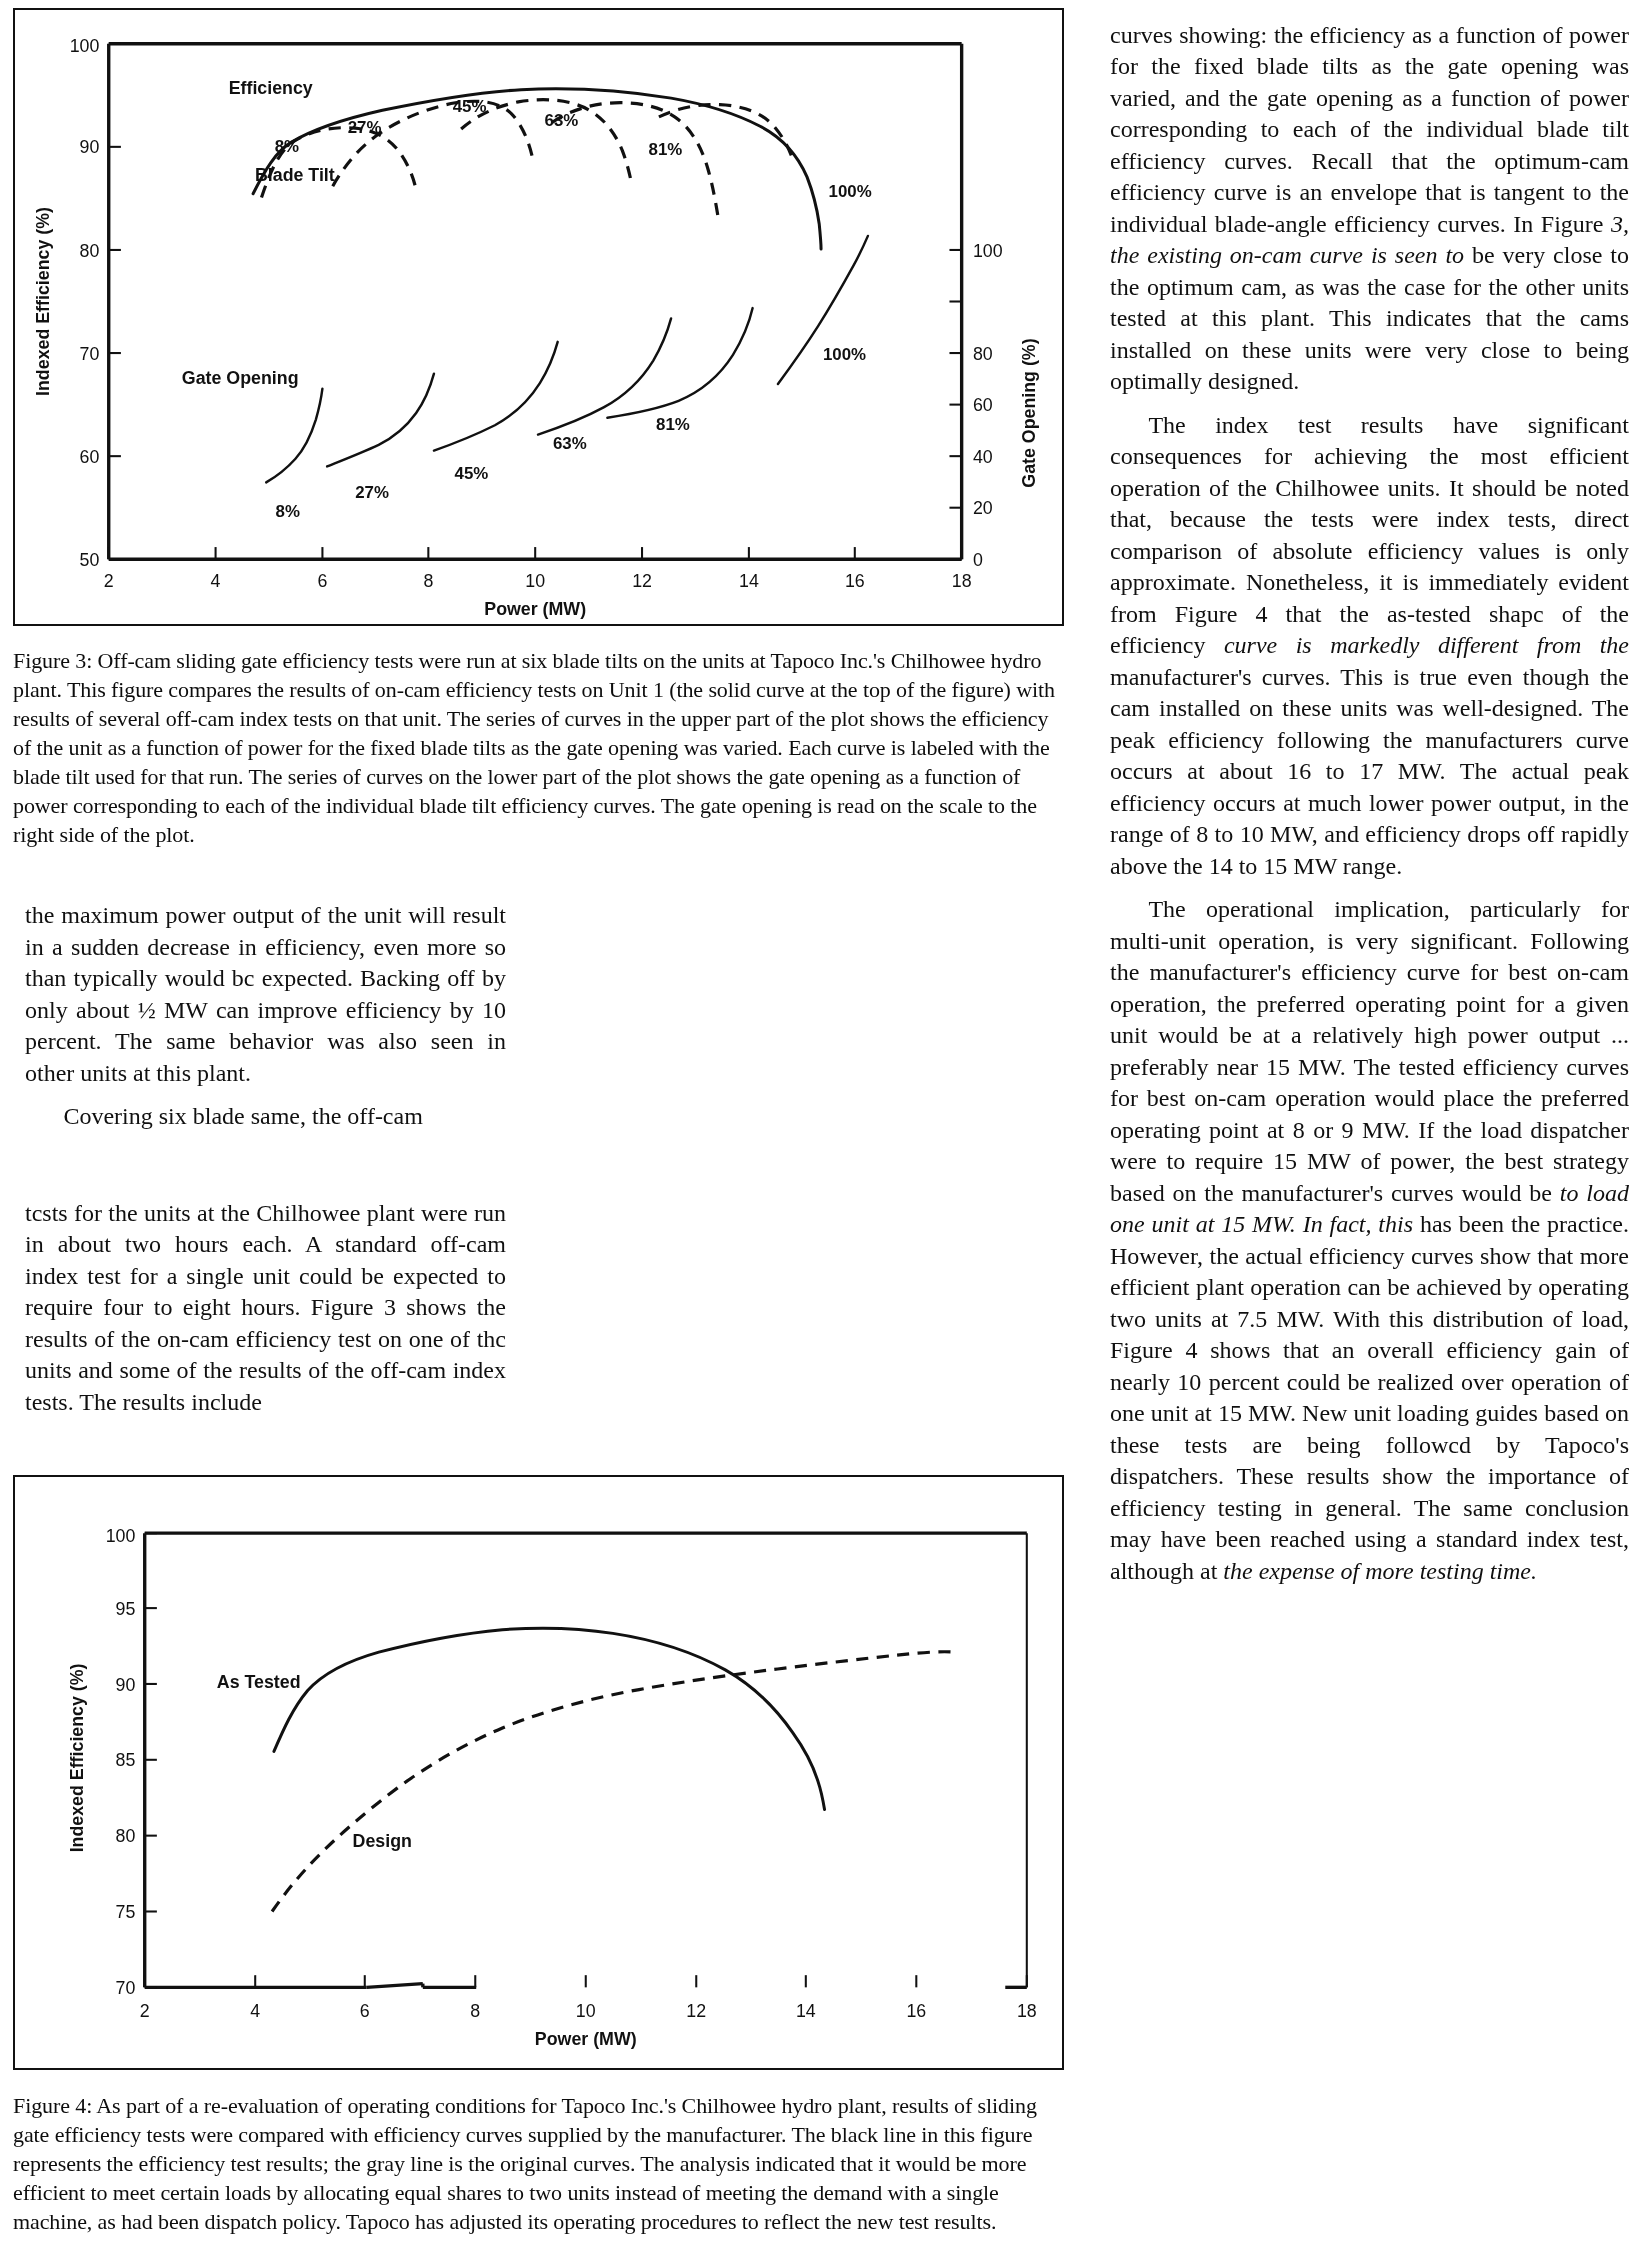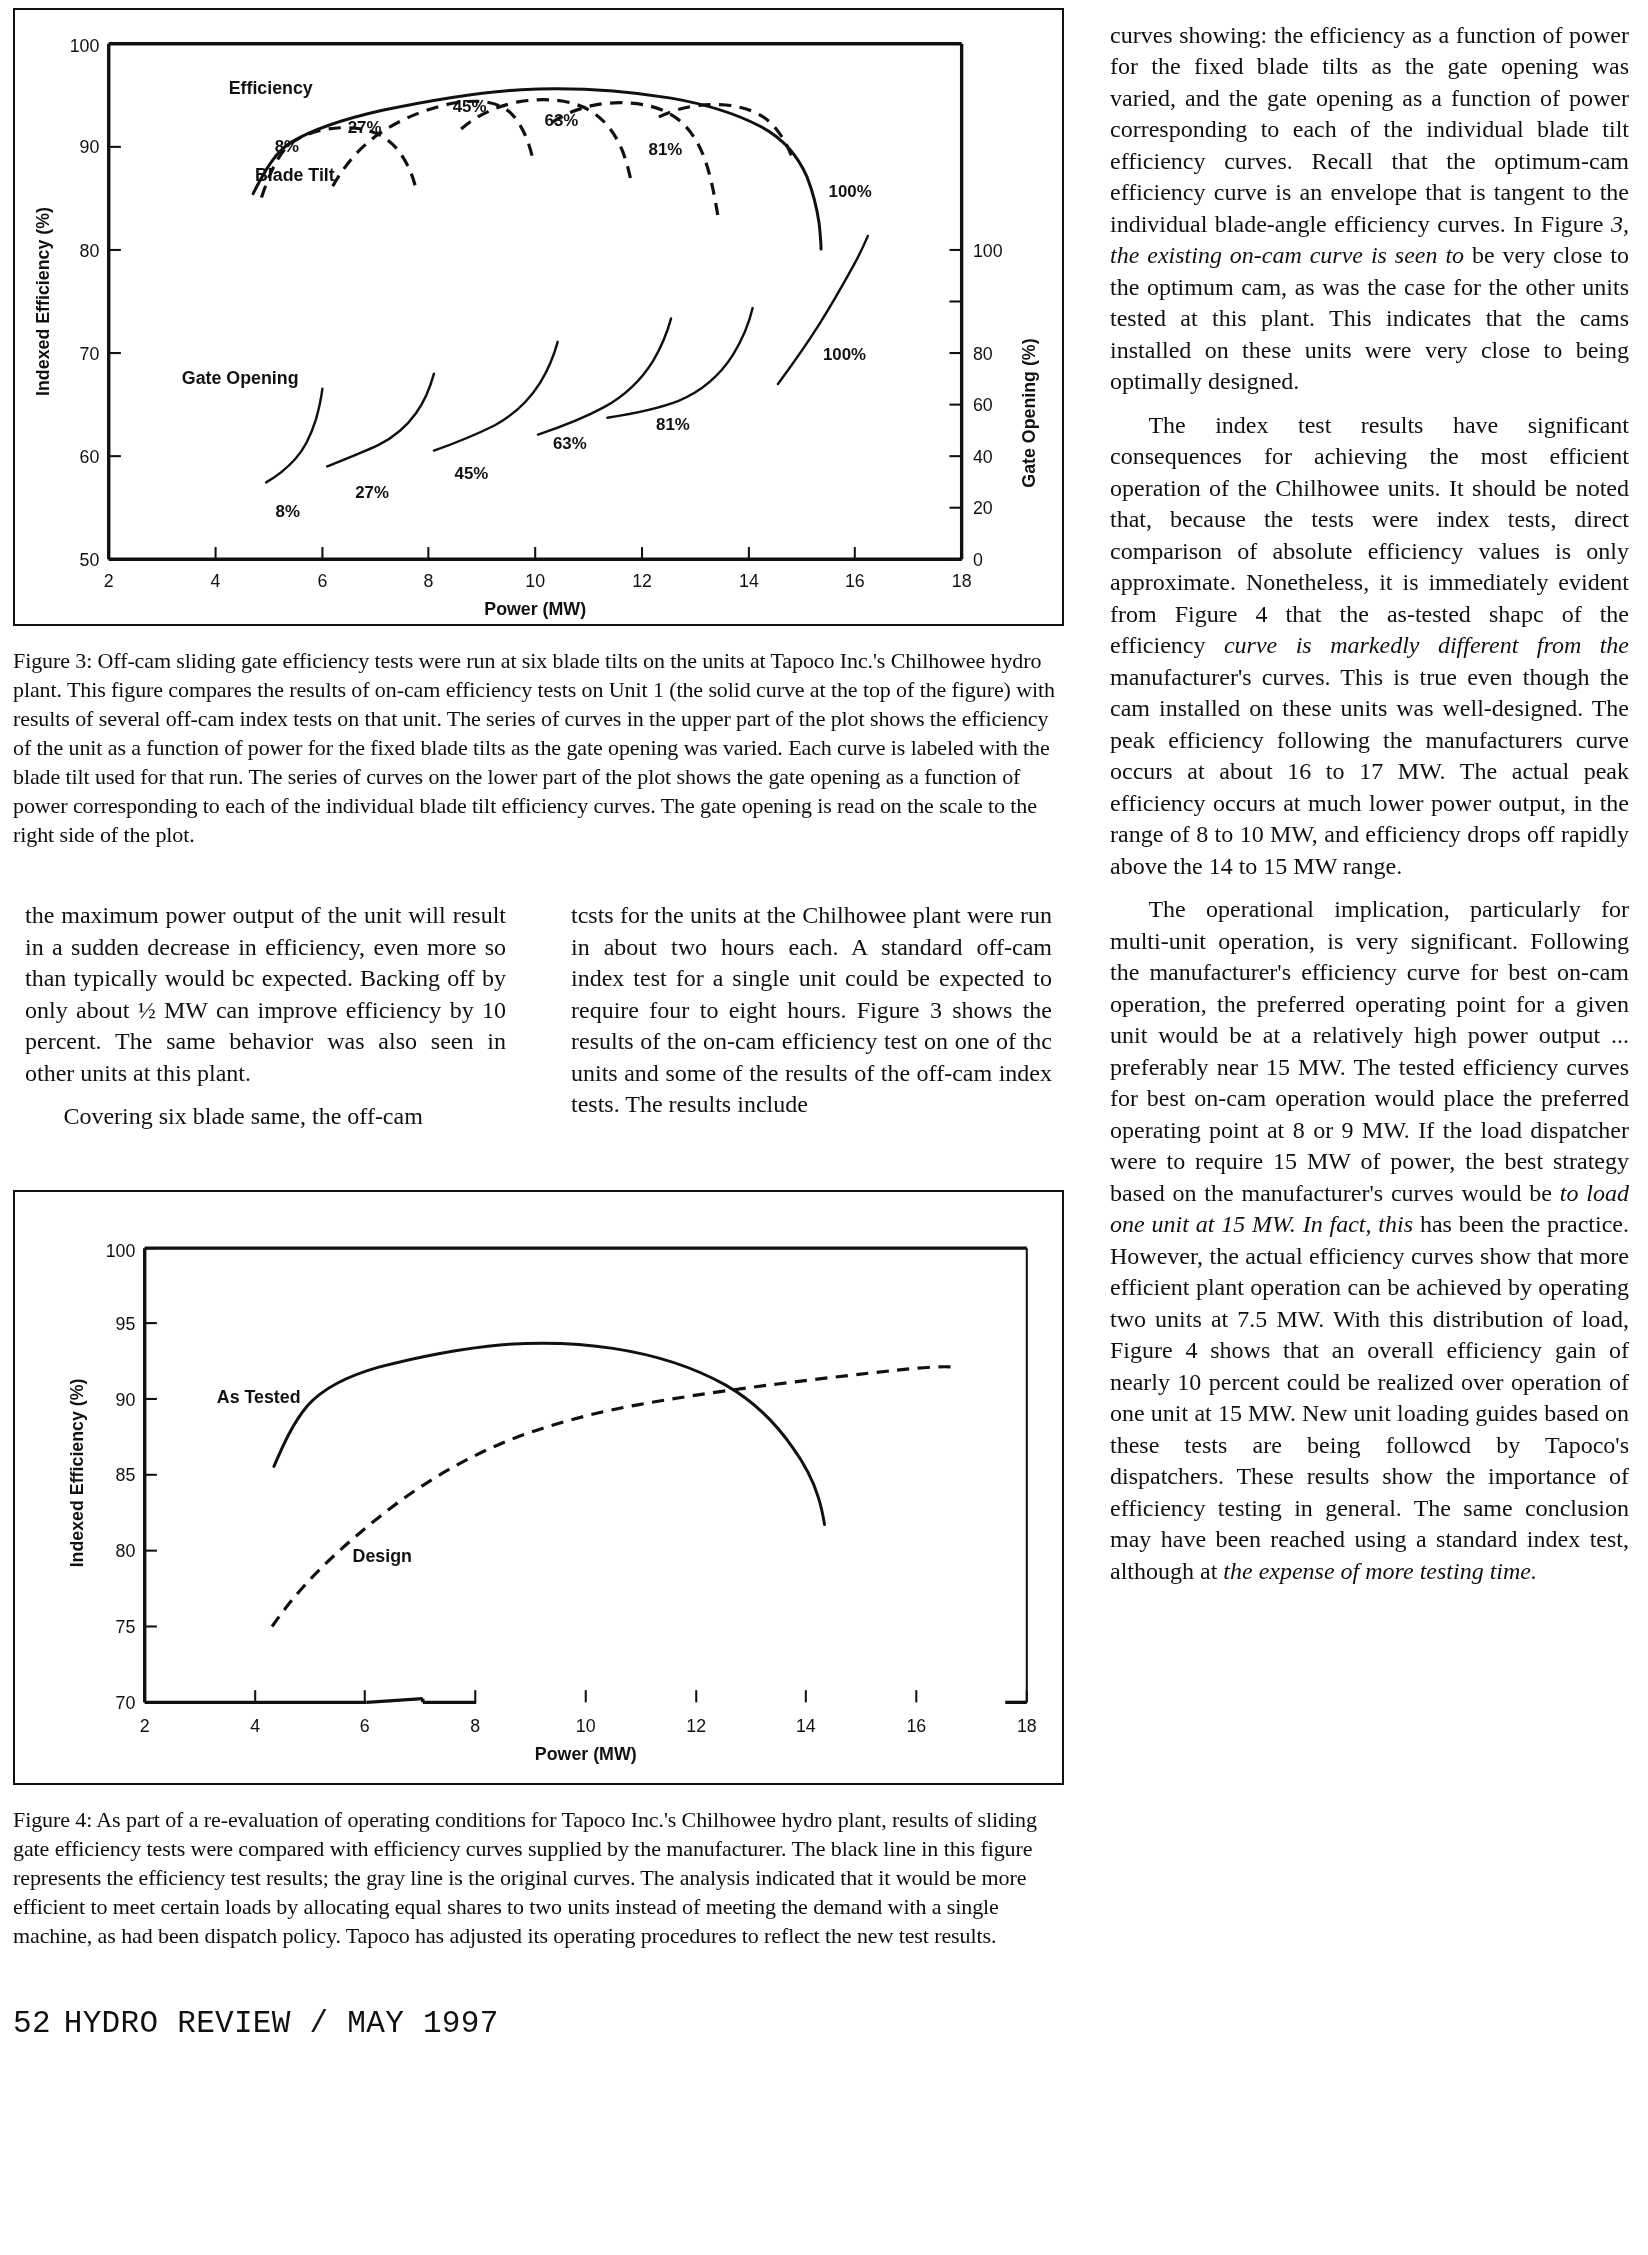--- a/index.html
+++ b/index.html
@@ -260,21 +260,21 @@
           <text class="curve-label-small" x="469" y="500">45%</text>
           <text class="curve-label-small" x="574" y="468">63%</text>
           <text class="curve-label-small" x="684" y="448">81%</text>
           <text class="curve-label-small" x="862" y="373">100%</text>
         </g>
       </svg>
     </div>
 
     <div class="caption" style="margin-top:20.6px; width:1051px;">Figure 3: Off-cam sliding gate efficiency tests were run at six blade tilts on the units at Tapoco Inc.'s Chilhowee hydro plant. This figure compares the results of on-cam efficiency tests on Unit 1 (the solid curve at the top of the figure) with results of several off-cam index tests on that unit. The series of curves in the upper part of the plot shows the efficiency of the unit as a function of power for the fixed blade tilts as the gate opening was varied. Each curve is labeled with the blade tilt used for that run. The series of curves on the lower part of the plot shows the gate opening as a function of power corresponding to each of the individual blade tilt efficiency curves. The gate opening is read on the scale to the right side of the plot.</div>
 
-    <div style="display:flex; gap:41px; margin-top:39px;">
+    <div style="display:flex; gap:41px; margin-top:39px;flex-direction:column;">
       <div style="width:505px;">
         <div class="body-text">
           <p>the maximum power output of the unit will result in a sudden decrease in efficiency, even more so than typically would bc expected. Backing off by only about ½ MW can improve efficiency by 10 percent. The same behavior was also seen in other units at this plant.</p>
           <p class="indent">Covering six blade same, the off-cam</p>
         </div>
       </div>
       <div style="width:505px;">
         <div class="body-text">
           <p>tcsts for the units at the Chilhowee plant were run in about two hours each. A standard off-cam index test for a single unit could be expected to require four to eight hours. Figure 3 shows the results of the on-cam efficiency test on one of thc units and some of the results of the off-cam index tests. The results include</p>
         </div>

